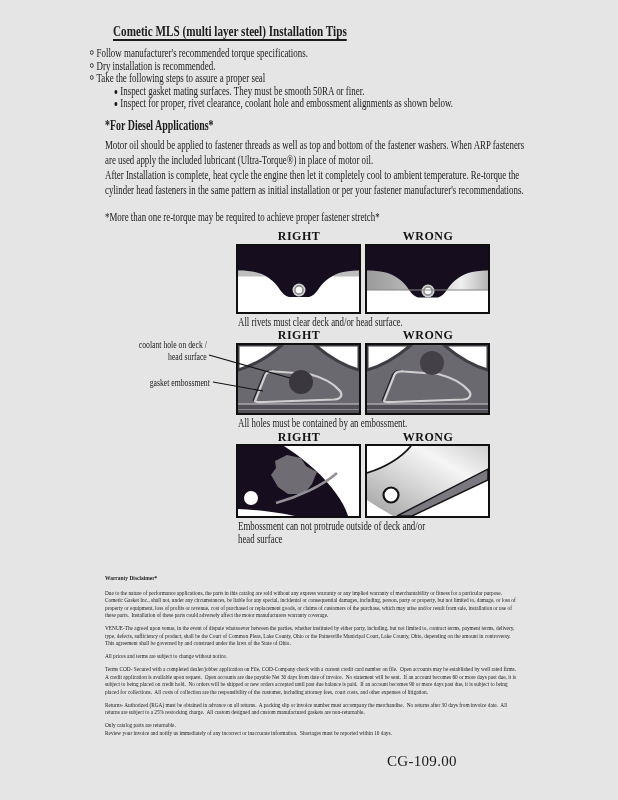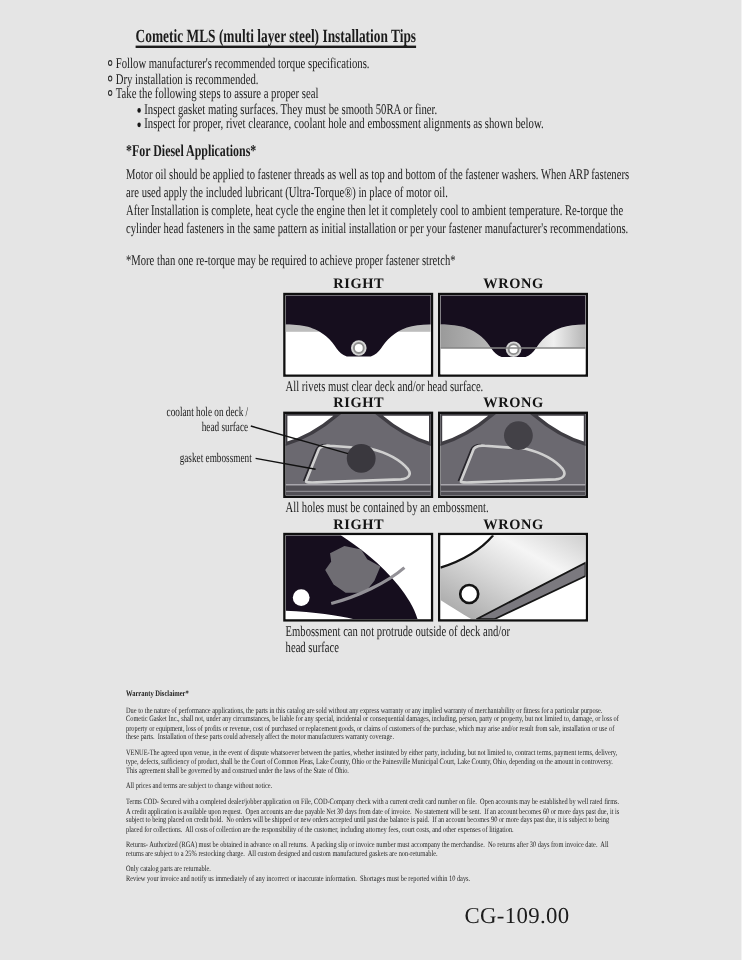--- a/index.html
+++ b/index.html
@@ -35,21 +35,21 @@
 
   .ann { position:absolute; font-size:11px; line-height:11.6px; text-align:right; transform:scaleX(0.7); transform-origin:0 0; color:#1a1a1a; }
 
   .overlay { position:absolute; left:0; top:0; pointer-events:none; }
 
   .disc { position:absolute; left:105px; top:575px; width:528px; transform:scaleX(0.78); transform-origin:0 0; font-size:6.8px; line-height:7.5px; color:#222; }
   .disc-h { margin:0 0 6px 0; font-size:7px; font-weight:bold; }
   .disc p { margin:0 0 5.5px 0; white-space:pre-wrap; }
   .disc p.tight { margin-bottom:0; }
 
-  .page-num { position:absolute; left:387px; top:753px; font-size:19px; letter-spacing:0.3px; color:#1c1c1c; }
+  .page-num { position:absolute; left:387px; top:753px; font-size:15px; letter-spacing:0.3px; color:#1c1c1c; }
 </style>
 </head>
 <body>
 
 <div class="page">
 
   <h1 class="title cond">Cometic MLS (multi layer steel) Installation Tips</h1>
 
   <div class="bullets cond">
     <div class="b1">Follow manufacturer's recommended torque specifications.</div>

